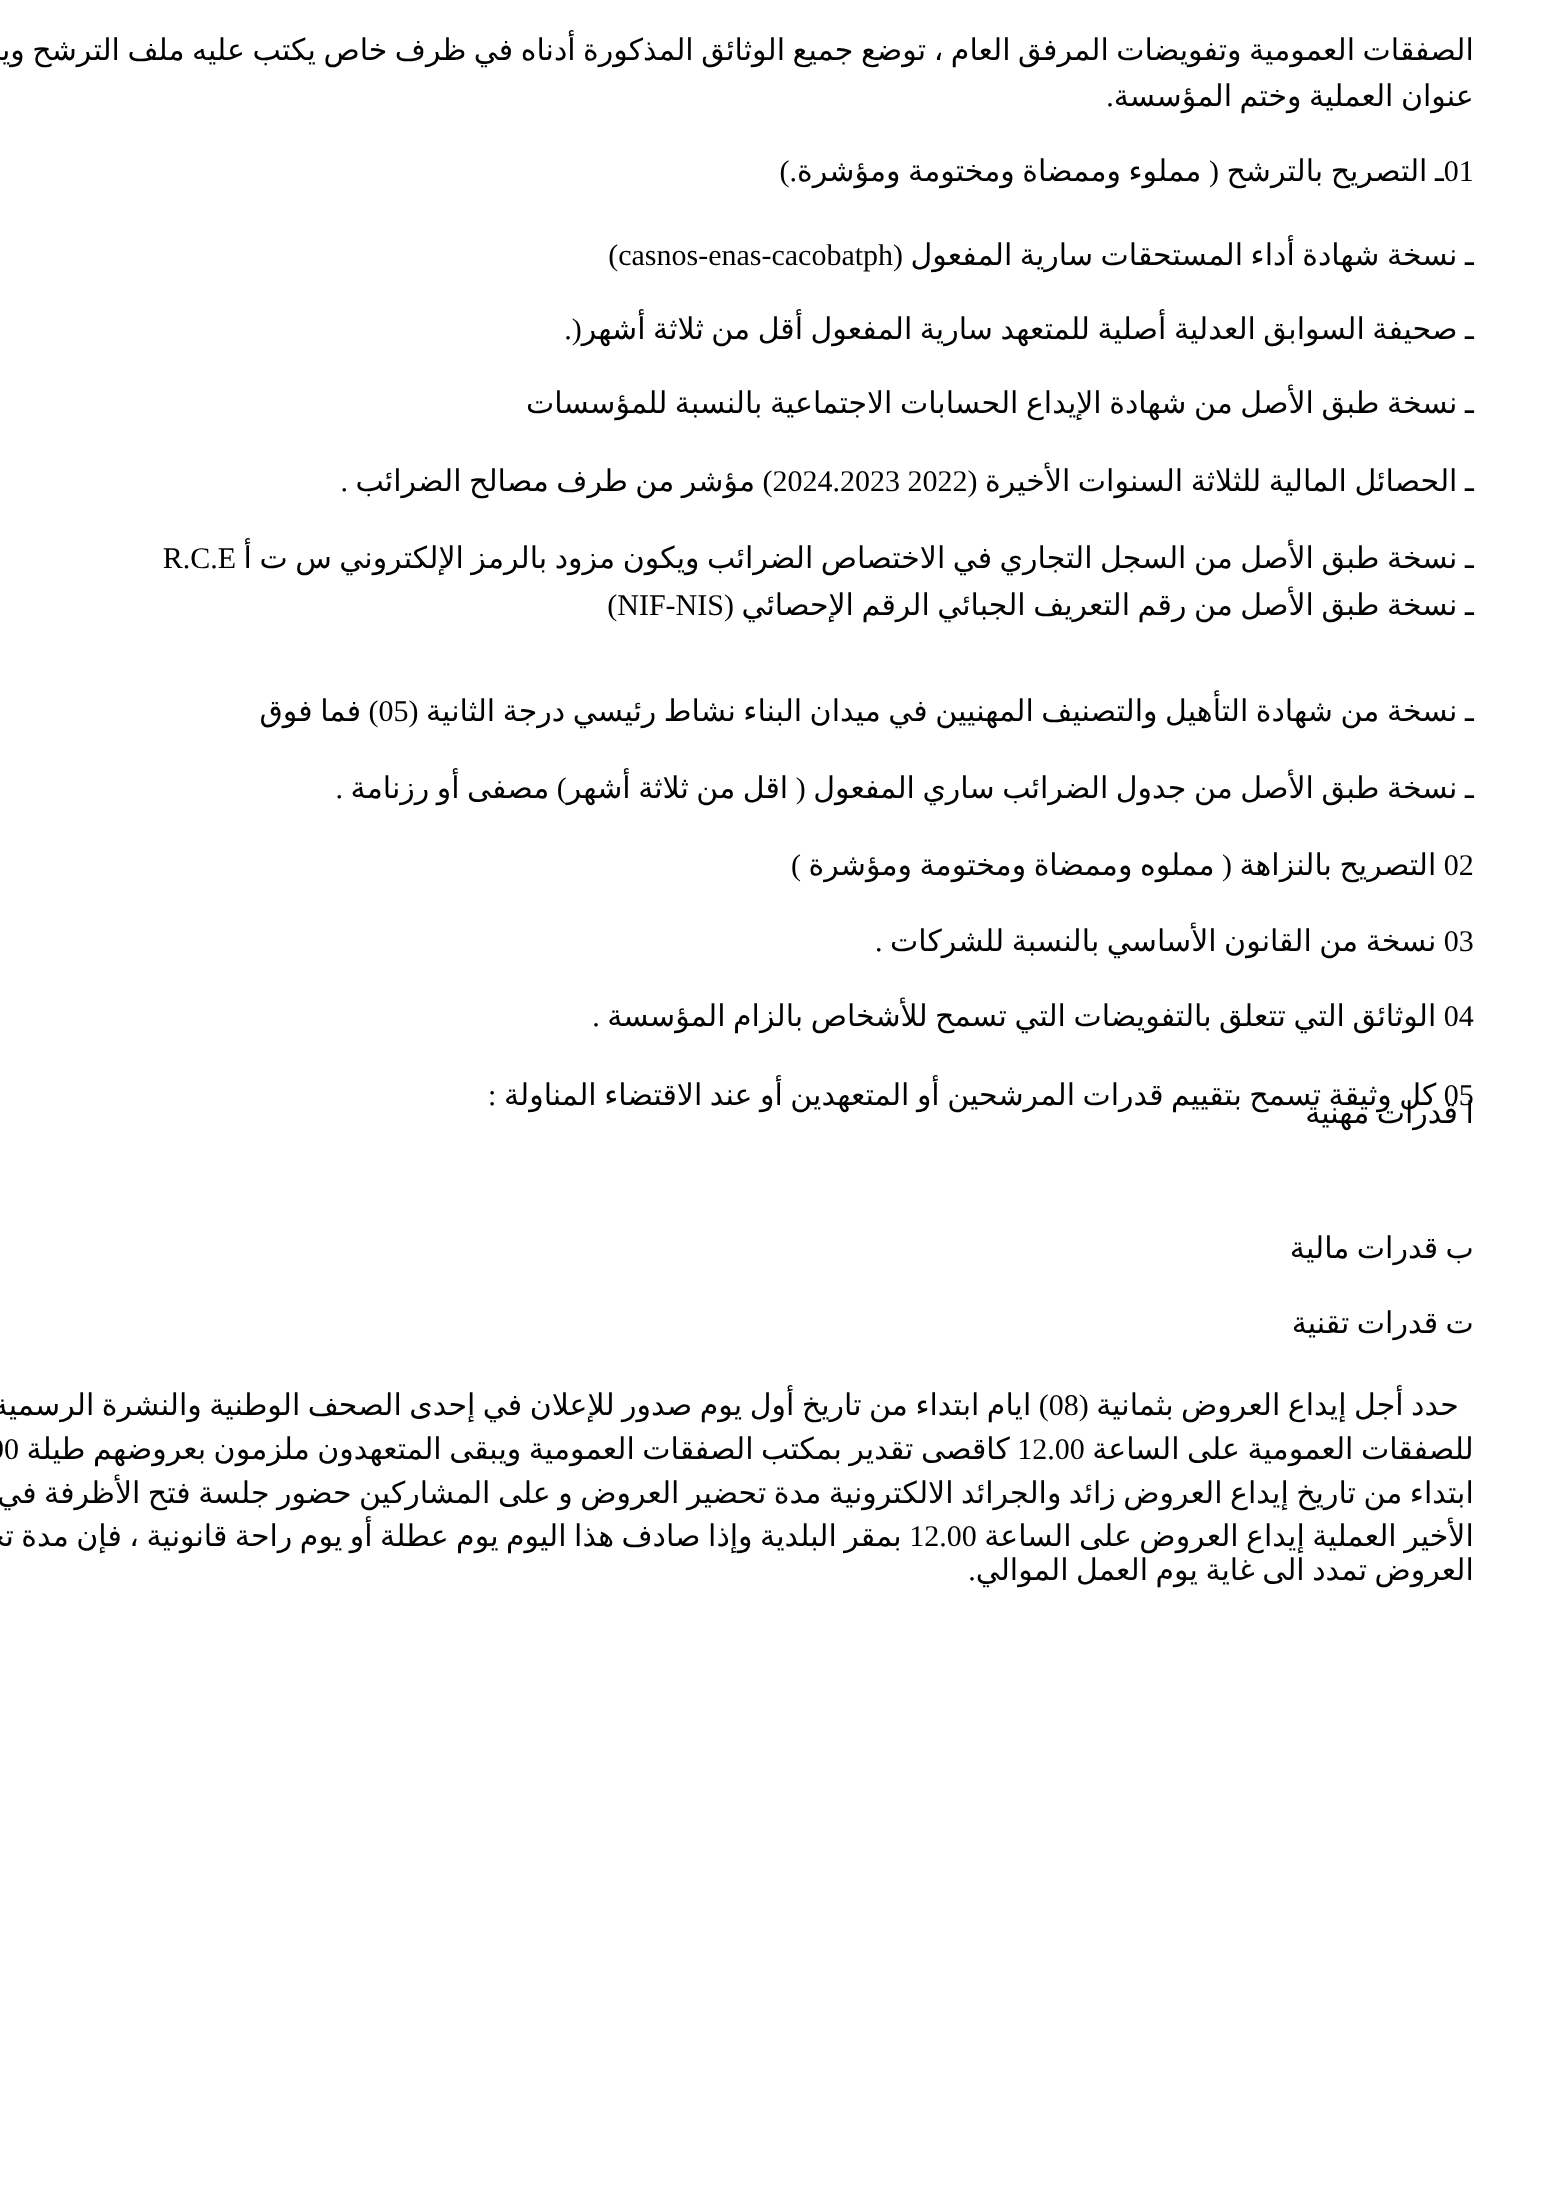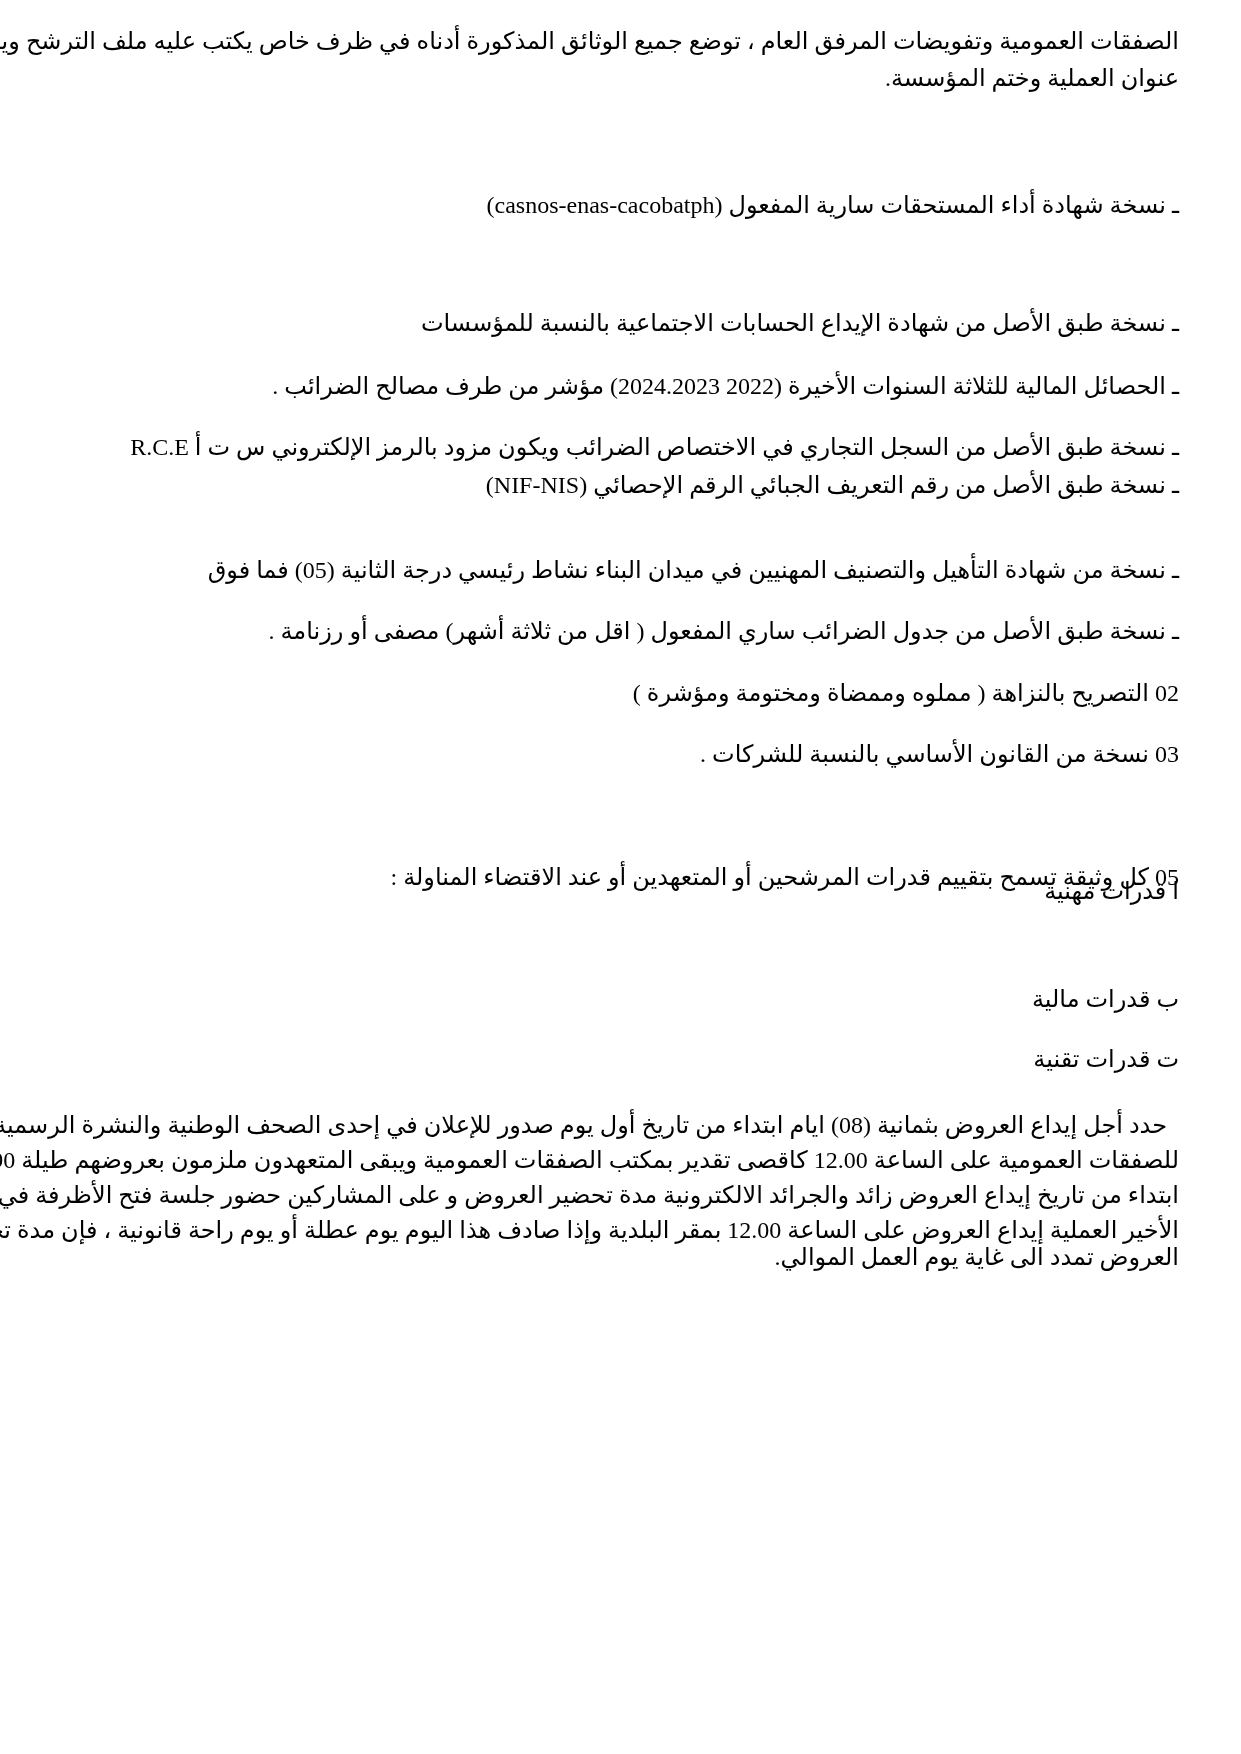--- a/index.html
+++ b/index.html
@@ -58,30 +58,33 @@
   }
 </style>
 </head>
 <body>
 
 <div id="page">
 
   <div class="line" style="top:26px">الصفقات العمومية وتفويضات المرفق العام ، توضع جميع الوثائق المذكورة أدناه في ظرف خاص يكتب عليه ملف الترشح ويحمل</div>
   <div class="line" style="top:63px">عنوان العملية وختم المؤسسة.</div>
 
+  <div class="line" style="top:123px">01ـ التصريح بالترشح ( مملوء وممضاة ومختومة ومؤشرة.)</div>
   <div class="line" style="top:190px">ـ نسخة شهادة أداء المستحقات سارية المفعول (casnos-enas-cacobatph)</div>
+  <div class="line" style="top:249px">ـ صحيفة السوابق العدلية أصلية للمتعهد سارية المفعول أقل من ثلاثة أشهر(.</div>
   <div class="line" style="top:308px">ـ نسخة طبق الأصل من شهادة الإيداع الحسابات الاجتماعية بالنسبة للمؤسسات</div>
   <div class="line" style="top:371px">ـ الحصائل المالية للثلاثة السنوات الأخيرة (2022 2024.2023) مؤشر من طرف مصالح الضرائب .</div>
   <div class="line" style="top:432px">ـ نسخة طبق الأصل من السجل التجاري في الاختصاص الضرائب ويكون مزود بالرمز الإلكتروني س ت أ R.C.E</div>
   <div class="line" style="top:470px">ـ نسخة طبق الأصل من رقم التعريف الجبائي الرقم الإحصائي (NIF-NIS)</div>
   <div class="line" style="top:555px">ـ نسخة من شهادة التأهيل والتصنيف المهنيين في ميدان البناء نشاط رئيسي درجة الثانية (05) فما فوق</div>
   <div class="line" style="top:616px">ـ نسخة طبق الأصل من جدول الضرائب ساري المفعول ( اقل من ثلاثة أشهر) مصفى أو رزنامة .</div>
 
   <div class="line" style="top:678px">02 التصريح بالنزاهة ( مملوه وممضاة ومختومة ومؤشرة )</div>
   <div class="line" style="top:739px">03 نسخة من القانون الأساسي بالنسبة للشركات .</div>
+  <div class="line" style="top:799px">04 الوثائق التي تتعلق بالتفويضات التي تسمح للأشخاص بالزام المؤسسة .</div>
   <div class="line" style="top:862px">05 كل وثيقة تسمح بتقييم قدرات المرشحين أو المتعهدين أو عند الاقتضاء المناولة :</div>
 
   <div class="line" style="top:876px">ا قدرات مهنية</div>
   <div class="line" style="top:984px">ب قدرات مالية</div>
   <div class="line" style="top:1044px">ت قدرات تقنية</div>
 
   <div class="para-line indent-first" style="top:1108px">حدد أجل إيداع العروض بثمانية (08) ايام ابتداء من تاريخ أول يوم صدور للإعلان في إحدى الصحف الوطنية والنشرة الرسمية</div>
   <div class="para-line" style="top:1143px">للصفقات العمومية على الساعة 12.00 كاقصى تقدير بمكتب الصفقات العمومية ويبقى المتعهدون ملزمون بعروضهم طيلة 90 يوما</div>
   <div class="para-line" style="top:1178px">ابتداء من تاريخ إيداع العروض زائد والجرائد الالكترونية مدة تحضير العروض و على المشاركين حضور جلسة فتح الأظرفة في اليوم</div>
   <div class="para-line" style="top:1213px">الأخير العملية إيداع العروض على الساعة 12.00 بمقر البلدية وإذا صادف هذا اليوم يوم عطلة أو يوم راحة قانونية ، فإن مدة تحضير</div>

